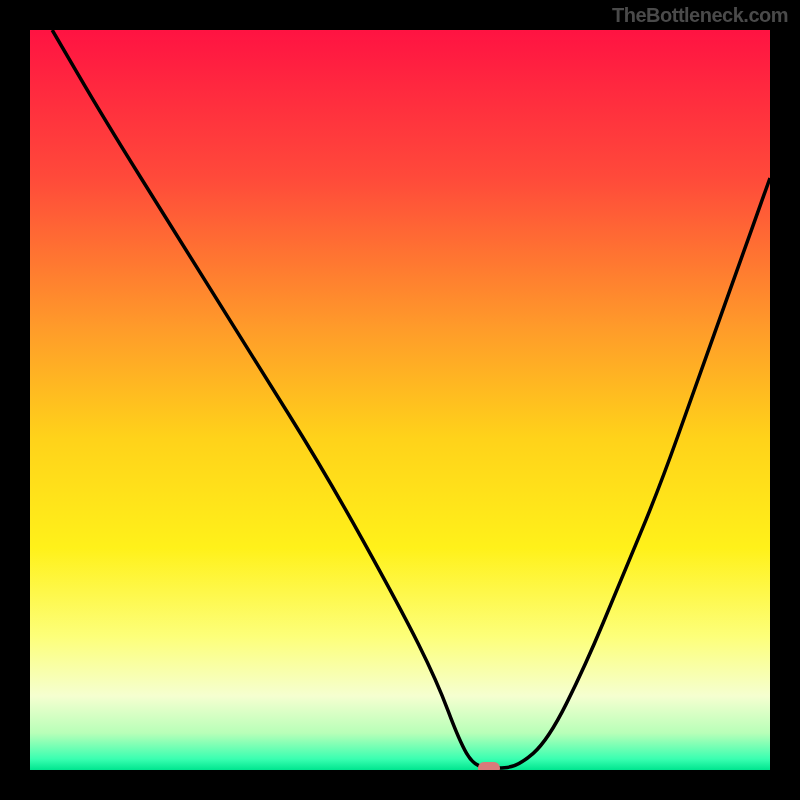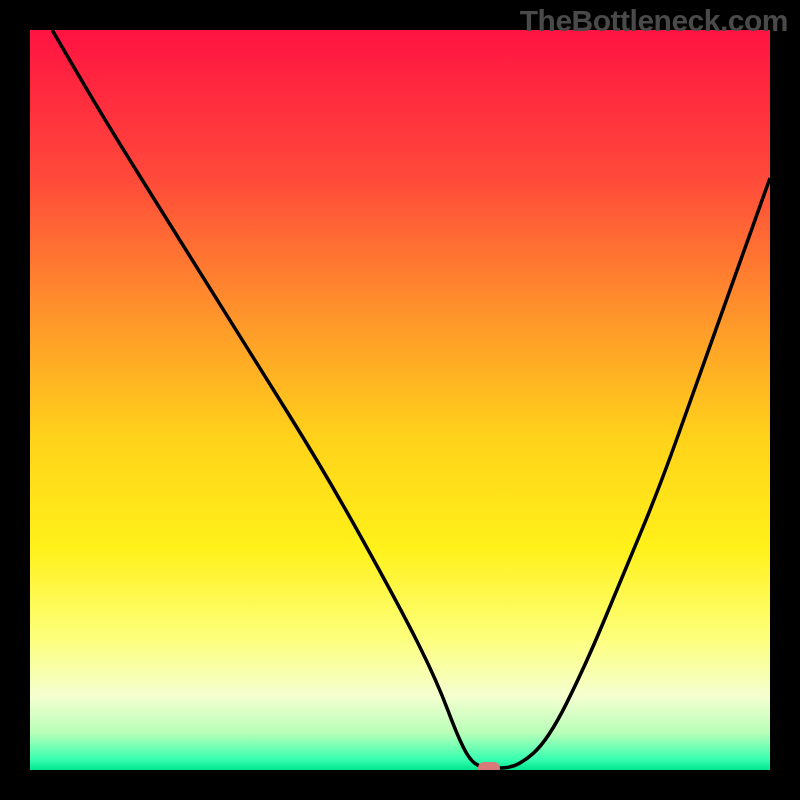--- a/index.html
+++ b/index.html
@@ -17,21 +17,21 @@
     left: 0;
     width: 800px;
     height: 800px;
     background: #000;
   }
   .watermark {
     position: absolute;
     top: 4px;
     right: 12px;
     color: #4a4a4a;
-    font-size: 30px;
+    font-size: 20px;
     font-weight: bold;
     letter-spacing: -0.5px;
     z-index: 10;
   }
   .plot-area {
     position: absolute;
     top: 30px;
     left: 30px;
     width: 740px;
     height: 740px;

